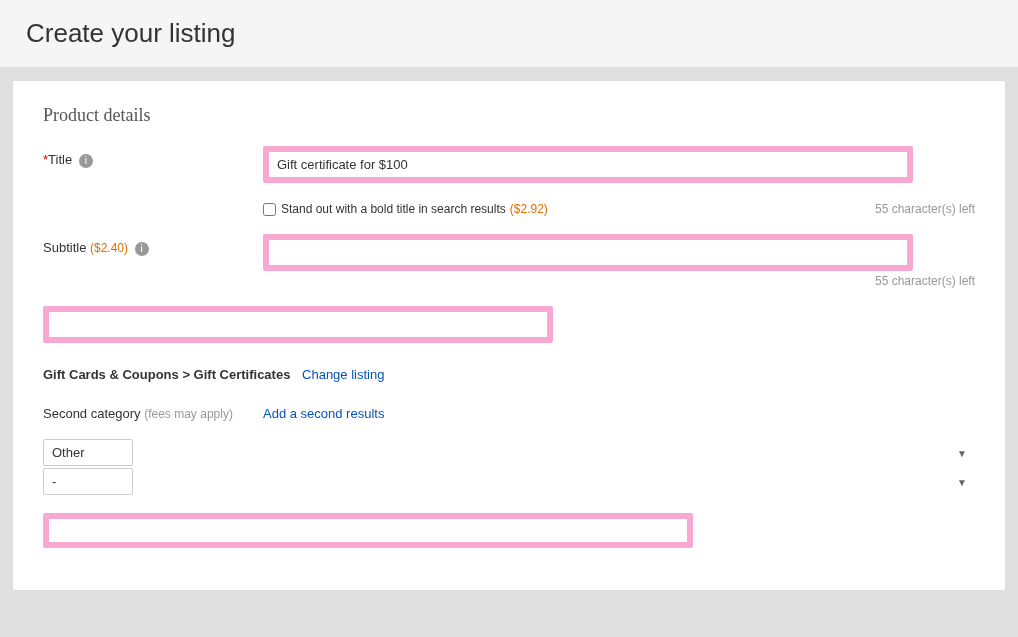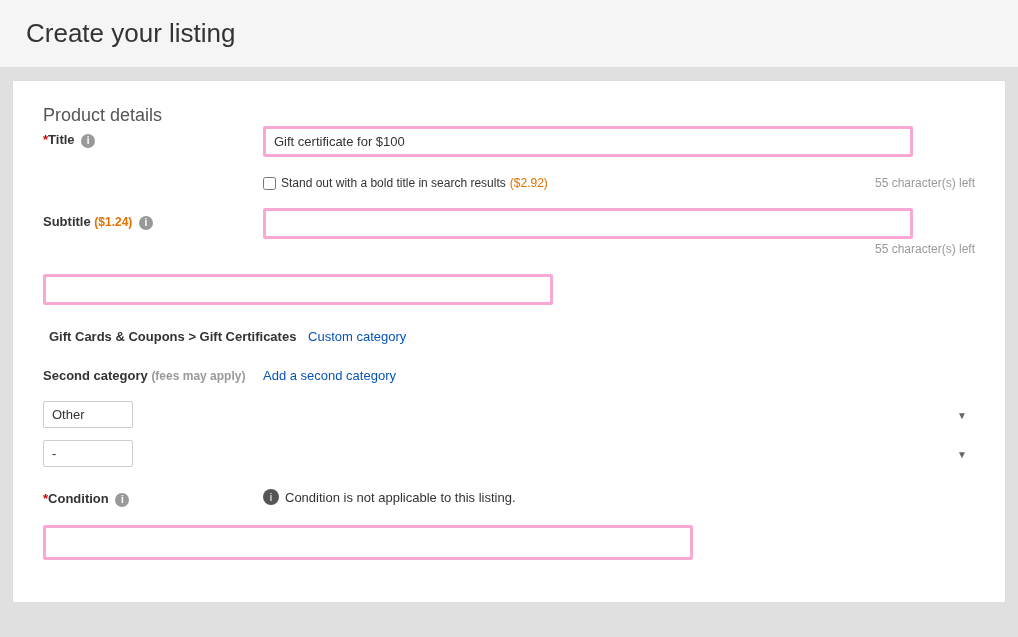--- a/index.html
+++ b/index.html
@@ -22,34 +22,35 @@
     .main-content {
       background: #fff;
       margin: 12px;
       padding: 24px 30px;
       border: 1px solid #ddd;
       border-radius: 2px;
     }
     .section-title {
       font-size: 18px;
       color: #555;
+      margin-bottom: 20px;
       font-weight: normal;
+      font-family: Liberation Serif, serif;
     }
     .form-row {
       display: flex;
       align-items: flex-start;
       margin-bottom: 18px;
     }
     .form-label {
       width: 220px;
       min-width: 220px;
       padding-top: 6px;
       font-size: 13px;
       color: #333;
-      font-weight: bold;
     }
     .form-label .required {
       color: #c00;
     }
     .form-label .label-cost {
       color: #e07000;
       font-size: 12px;
     }
     .form-label .info-icon {
       display: inline-block;
@@ -63,21 +64,21 @@
       line-height: 14px;
       cursor: pointer;
       margin-left: 3px;
     }
     .form-field {
       flex: 1;
     }
     .text-input {
       width: 100%;
       padding: 5px 8px;
-      border: 3px solid #f9a8d4;
+      border: 6px solid #f9a8d4;
       border-radius: 2px;
       font-size: 13px;
       color: #333;
       outline: none;
     }
     .title-input {
       width: 650px;
       max-width: 100%;
     }
     .char-count {
@@ -113,21 +114,20 @@
       width: 510px;
       max-width: 100%;
     }
     .category-text {
       font-size: 13px;
       padding-top: 6px;
     }
     .category-text strong {
       font-weight: bold;
       color: #333;
-      margin-left: 6px;
     }
     .category-link {
       color: #0654ba;
       text-decoration: none;
       cursor: pointer;
       margin-left: 8px;
     }
     .add-category-link {
       color: #0654ba;
       text-decoration: none;
@@ -157,21 +157,21 @@
       right: 8px;
       top: 50%;
       transform: translateY(-50%);
       pointer-events: none;
       color: #666;
       font-size: 10px;
     }
     .store-cat-col {
       display: flex;
       flex-direction: column;
-      gap: 12px;
+      gap: 2px;
     }
     .condition-info {
       display: flex;
       align-items: center;
       padding-top: 4px;
       font-size: 13px;
       color: #333;
     }
     .info-circle-blue {
       display: inline-block;
@@ -214,49 +214,49 @@
         <span>Stand out with a bold title in search results</span>
         <span class="cost-label">($2.92)</span>
         <span class="char-count-right">55 character(s) left</span>
       </div>
     </div>
   </div>
 
   <div class="form-row">
     <div class="form-label">
       Subtitle
-      <span class="label-cost">($1.24)</span>
+      <span class="label-cost">($2.40)</span>
       <span class="info-icon">i</span>
     </div>
     <div class="form-field">
       <input type="text" class="text-input subtitle-input" value="" style="">
       <div class="char-count">55 character(s) left</div>
     </div>
   </div>
 
   <div class="form-row">
     <div class="form-field">
       <input type="text" class="text-input sku-input" value="" style="">
     </div>
   </div>
 
   <div class="form-row">
     <div class="form-field category-text">
       <strong>Gift Cards &amp; Coupons &gt; Gift Certificates</strong>
-      <a class="category-link">Custom category</a>
+      <a class="category-link">Change listing</a>
     </div>
   </div>
 
   <div class="form-row">
     <div class="form-label">
       Second category
       <span style="color:#999; font-size:12px;margin-top:32px;">(fees may apply)</span>
     </div>
     <div class="form-field">
-      <a class="add-category-link">Add a second category</a>
+      <a class="add-category-link">Add a second results</a>
     </div>
   </div>
 
   <div class="form-row">
     <div class="form-field">
       <div class="store-cat-col">
         <div class="select-wrapper">
           <select class="form-select">
             <option>Other</option>
             <option>Option 2</option>
@@ -267,30 +267,20 @@
           <select class="form-select">
             <option>-</option>
             <option>Option 2</option>
           </select>
           <span class="select-arrow">▼</span>
         </div>
       </div>
     </div>
   </div>
 
-  <div class="form-row">
-    <div class="form-label">
-      <span class="required">*</span>Condition
-      <span class="info-icon">i</span>
-    </div>
-    <div class="form-field condition-info">
-      <span class="info-circle-blue">i</span>
-      <span>Condition is not applicable to this listing.</span>
-    </div>
-  </div>
 
   <div class="form-row">
     <div class="form-field">
       <input type="text" class="text-input condition-desc-input" value="" style="">
     </div>
   </div>
 
 </div>
 
 </body></html>

